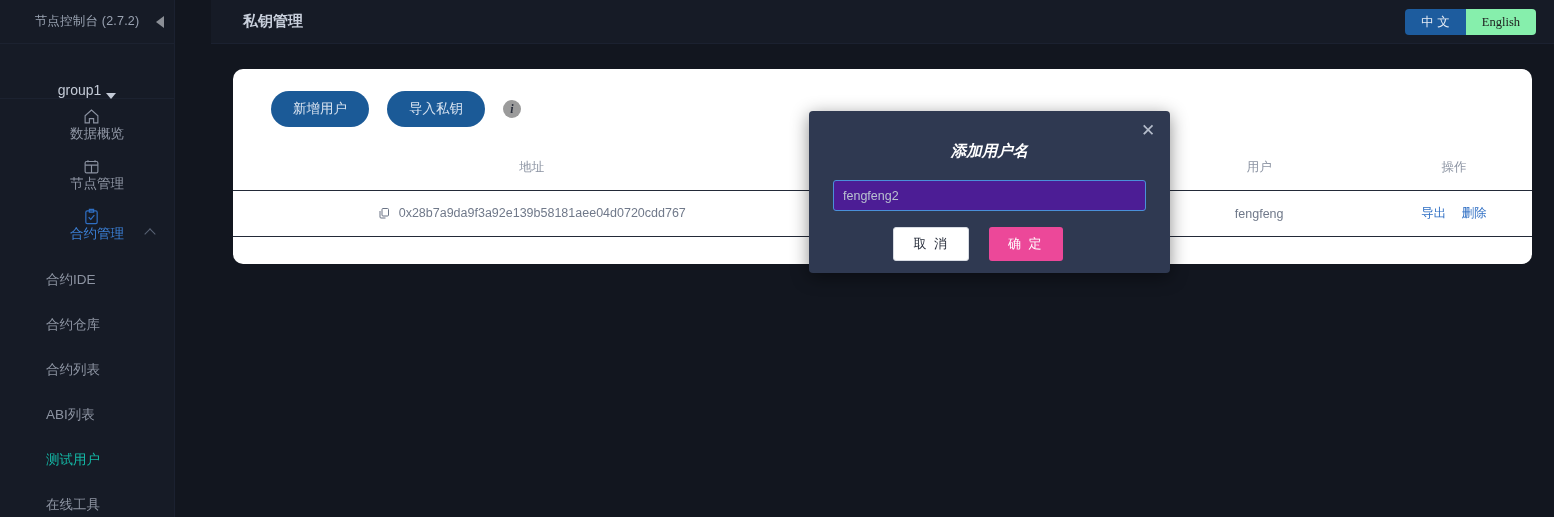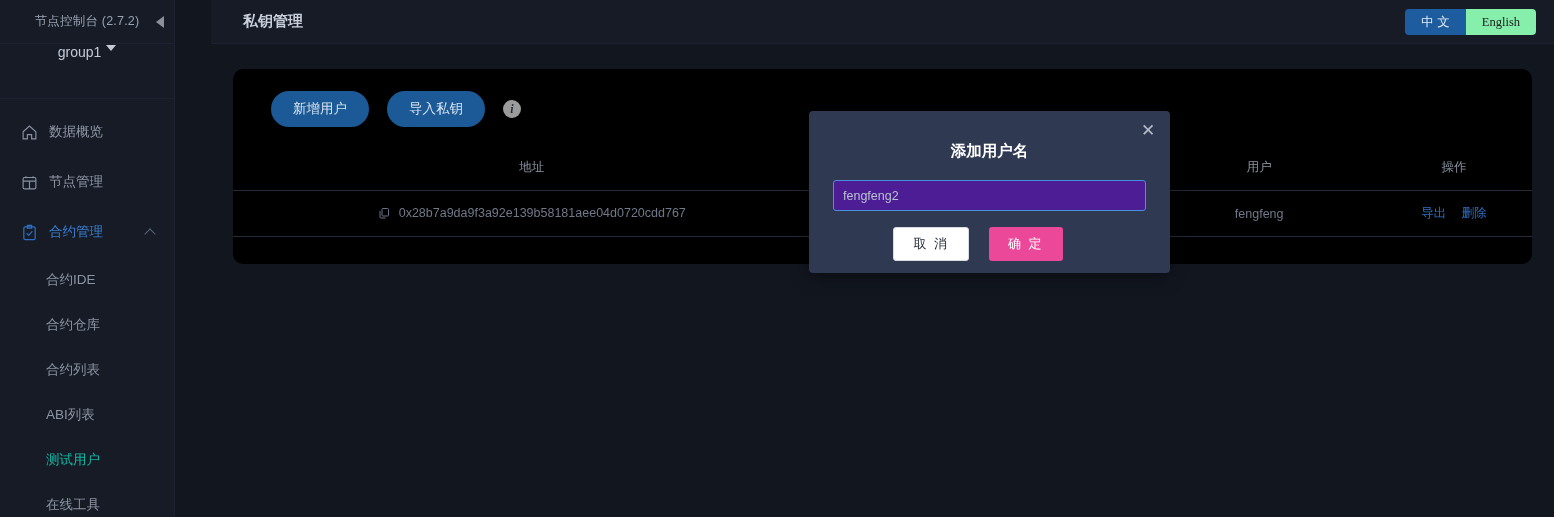--- a/index.html
+++ b/index.html
@@ -33,38 +33,38 @@
   .collapse-arrow {
     position: absolute; right: 10px; top: 50%; transform: translateY(-50%);
     width: 0; height: 0;
     border-top: 6px solid transparent;
     border-bottom: 6px solid transparent;
     border-right: 8px solid #8b8f96;
     cursor: pointer;
   }
   .group-selector {
     height: 55px;
-    display: flex; align-items: flex-start; justify-content: center;
+    display: flex; align-items: flex-end; justify-content: center;
     color: #c3cad6; font-size: 14px;
     border-bottom: 1px solid #1c2230;
     cursor: pointer;
   }
   .caret-down {
     display: inline-block; margin-left: 5px;
     width: 0; height: 0;
     border-left: 5px solid transparent;
     border-right: 5px solid transparent;
     border-top: 6px solid #c3cad6;
     position: relative; top: 1px;
   }
   .menu { padding-top: 8px; }
   .menu-item {
     height: 50px; display: flex; align-items: center;
     padding-left: 20px; cursor: pointer; position: relative;
-    color: #9097a5; font-size: 13.5px;
+    color: #9097a5; font-size: 13.5px; flex-direction: column;
   }
   .menu-item .mi-icon {
     width: 18px; height: 18px; margin-right: 11px;
     display: inline-flex; align-items: center; justify-content: center;
     flex: 0 0 18px;
   }
   .menu-item .mi-icon svg { width: 17px; height: 17px; }
   .menu-item.active { color: #3b7fd4; }
   .menu-item.active .mi-icon svg { stroke: #2f6fc4; }
   .chev {
@@ -93,21 +93,21 @@
   .lang-toggle { display: flex; border-radius: 4px; overflow: hidden; }
   .lang-btn {
     padding: 5px 16px; font-size: 12.5px; cursor: pointer;
     line-height: 16px;
   }
   .lang-btn.on { background: #1d5c9e; color: #e6ecf5; }
   .lang-btn.off { background: #86efac; color: #202020; font-family: Liberation Serif, serif; }
 
   .content { padding: 25px 22px 0 22px; }
   .card {
-    background: #000000;
+    background: #ffffff;
     border-radius: 10px;
     padding: 22px 0 0 0;
     height: 195px;
     position: relative;
   }
   .card-actions { display: flex; align-items: center; padding-left: 38px; }
   .pill-btn {
     background: #1b5a97; color: #d8e3f0;
     border: none; border-radius: 20px;
     padding: 9px 22px; font-size: 13.5px;
@@ -151,20 +151,21 @@
   .modal-close {
     position: absolute; right: 13px; top: 10px;
     width: 18px; height: 18px; cursor: pointer;
     color: #b4bcca; font-size: 17px; line-height: 18px; text-align: center;
     font-family: "DejaVu Sans", sans-serif;
   }
   .modal-title {
     text-align: center; color: #ffffff;
     font-size: 15.5px; font-weight: bold;
     padding-top: 30px;
+    font-style: italic;
   }
   .modal-input {
     display: block;
     width: 313px; height: 31px;
     margin: 18px auto 0 auto;
     background: #4c1d95;
     border: 1px solid #4a90d9;
     border-radius: 3px;
     color: #b9c2d0; font-size: 12.5px;
     padding: 0 9px;

